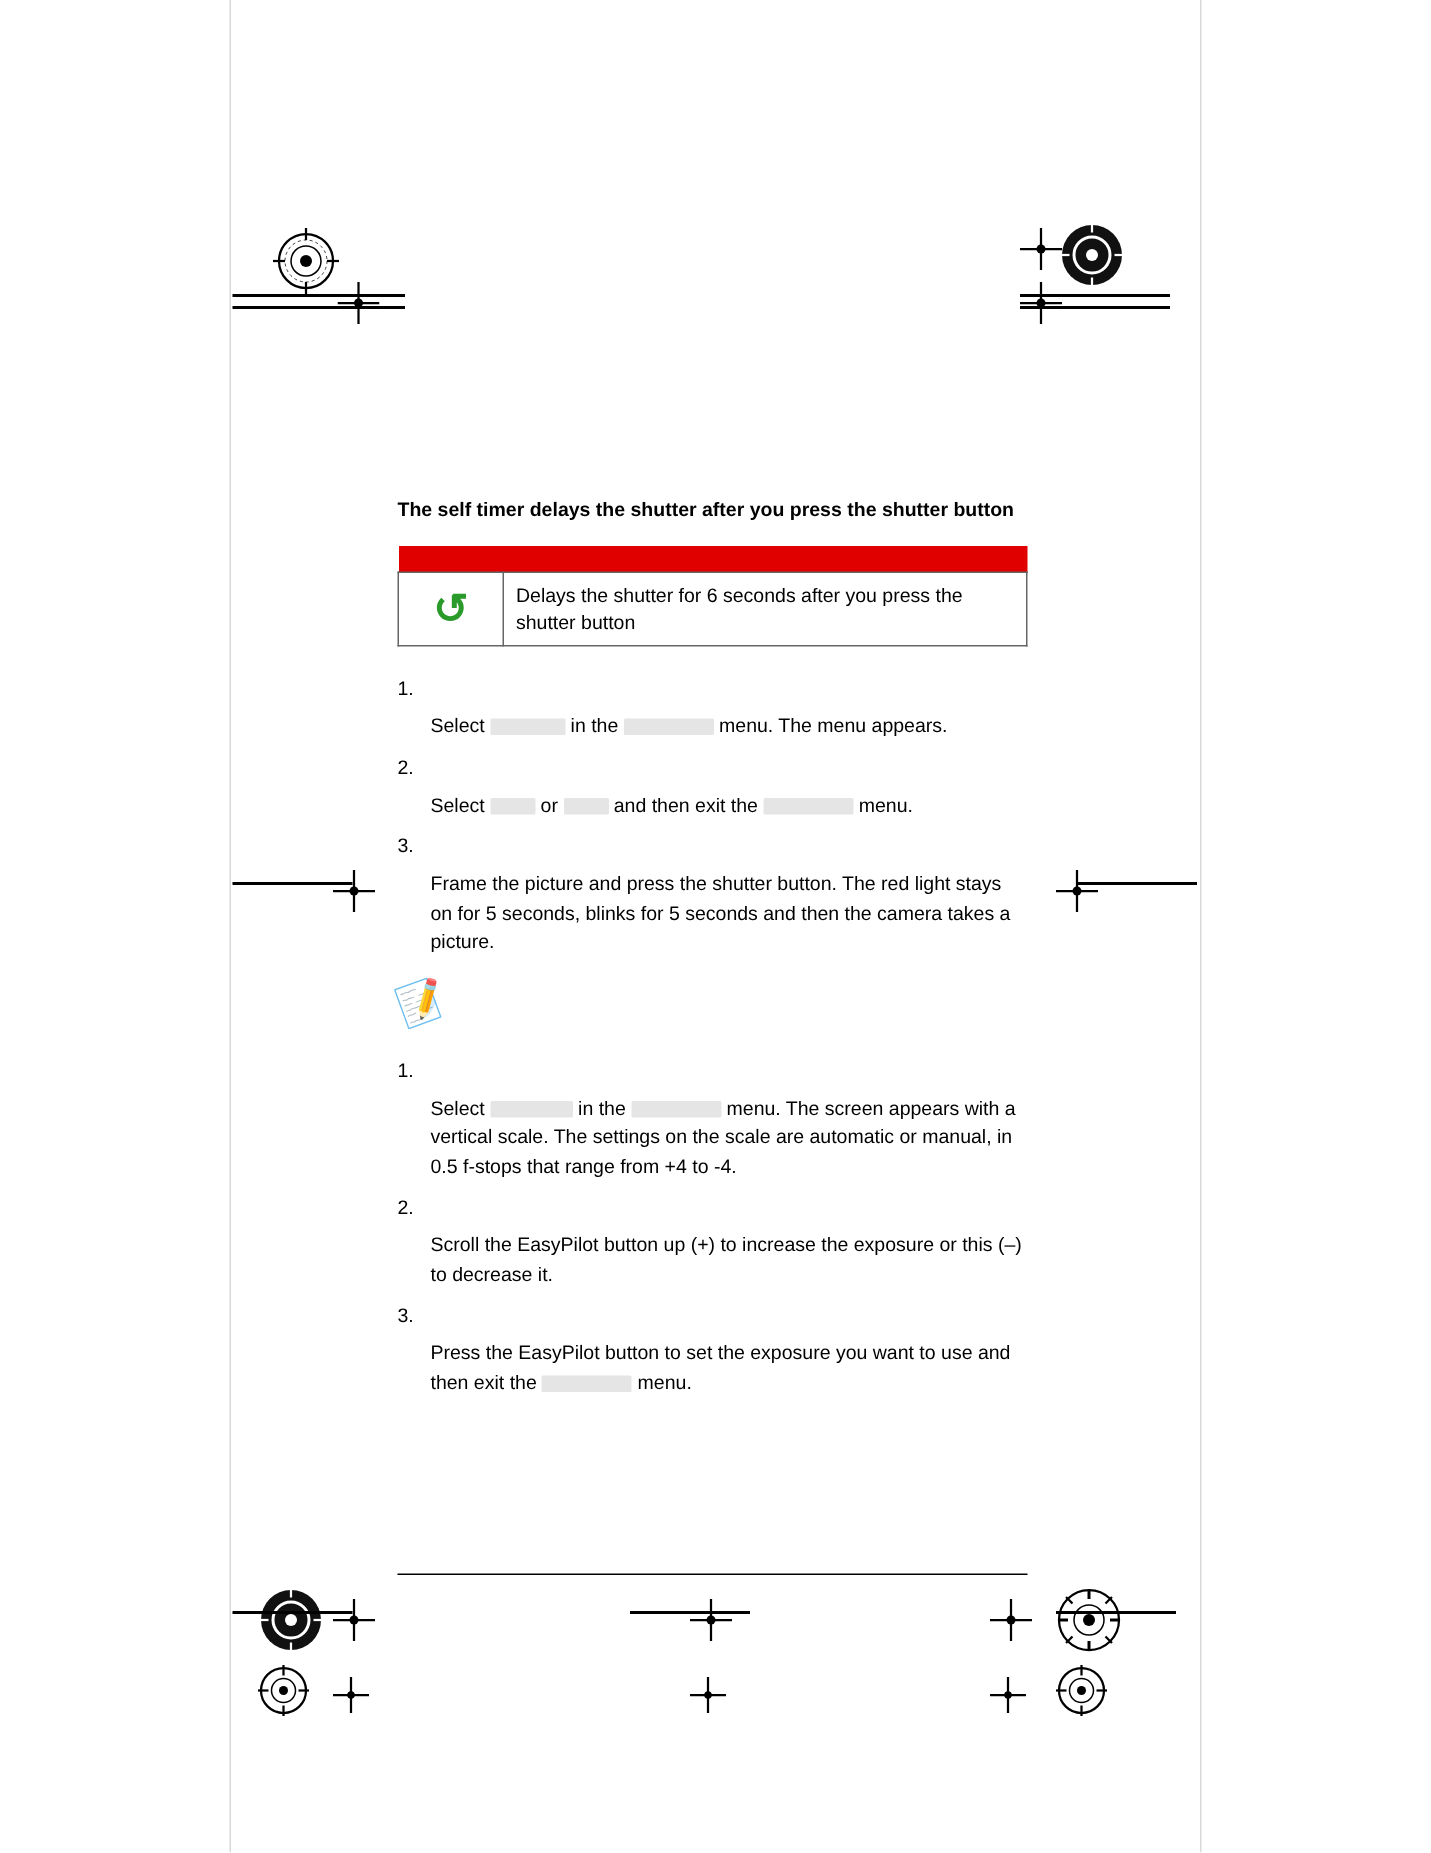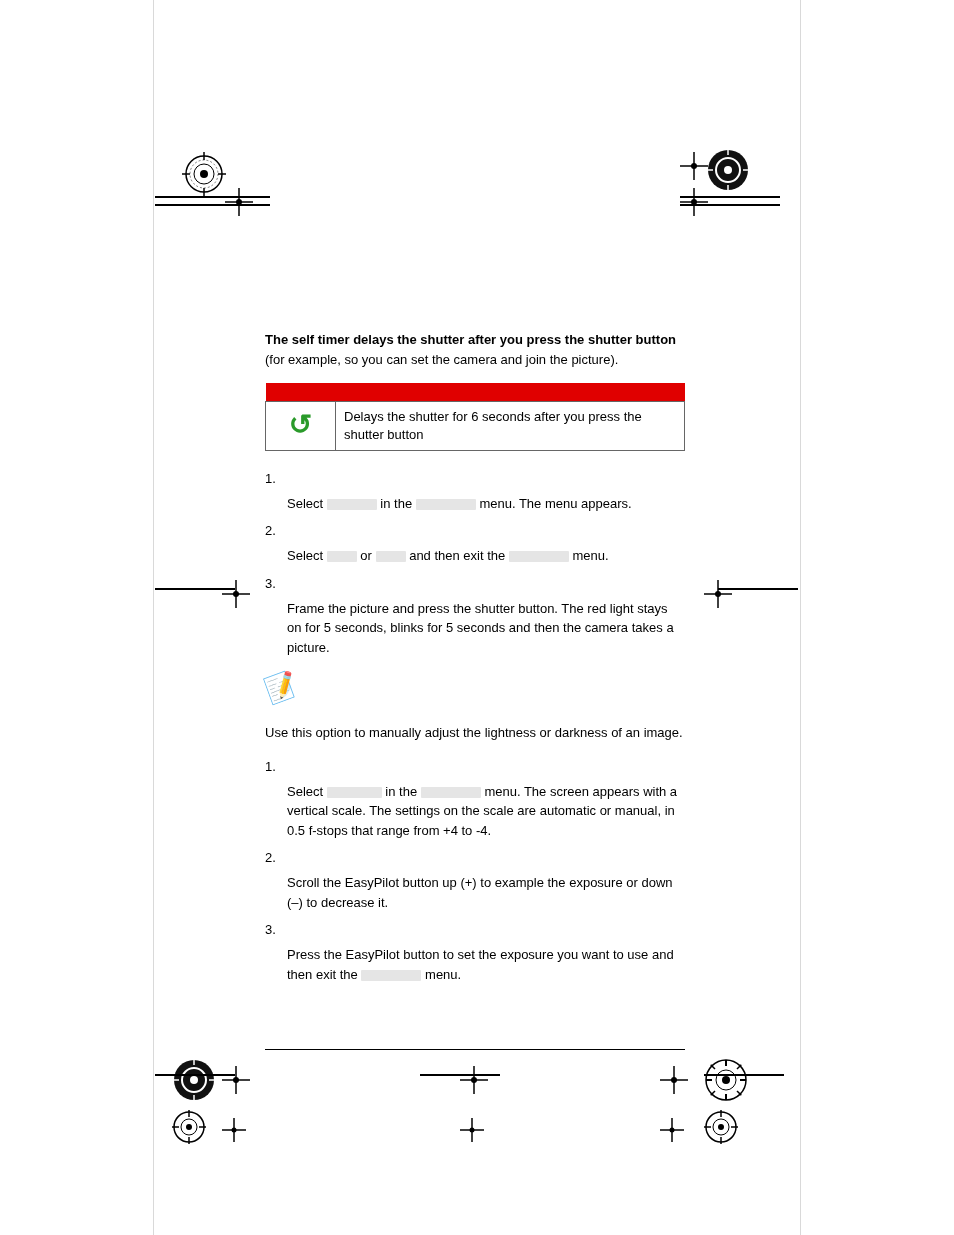--- a/index.html
+++ b/index.html
@@ -225,21 +225,20 @@
       <line x1="0" y1="14" x2="28" y2="14" stroke="#000" stroke-width="1.5"></line>
       <circle cx="14" cy="14" r="3" fill="#000"></circle>
     </svg>
   </div>
   <div style="position:absolute; left:718px; top:588px; width:80px; height:1.5px; background:#000;"></div>
 
   <div class="content">
 
     <p class="intro-text">
       <strong>The self timer delays the shutter after you press the shutter button</strong><br>
-      <span>(for example, so you can set the camera and join the picture).</span>
     </p>
 
     <table class="feature-table">
       <tbody>
           <tr class="header-row">
         <td colspan="2"></td>
       </tr>
       <tr class="content-row">
         <td class="icon-cell">
           <span class="self-timer-icon" style="color:#2a9a2a; font-size:28px; font-weight:bold;">↺</span>
@@ -270,33 +269,32 @@
           Frame the picture and press the shutter button. The red light stays on for 5 seconds, blinks for 5 seconds and then the camera takes a picture.
         </span>
       </li>
     </ol>
 
     <div class="pencil-icon-area">
       <span class="pencil-emoji" style="display:inline-block; transform: rotate(-20deg); font-size:26px;">📝</span>
     </div>
 
     <div class="section2">
-      <p class="section2-intro">Use this option to manually adjust the lightness or darkness of an image.</p>
 
       <ol class="steps-list">
         <li>
           <span class="step-num">1.</span>
           <span class="step-text">
             Select <span class="placeholder" style="width:55px;"></span> in the <span class="placeholder" style="width:60px;"></span> menu. The screen appears with a vertical scale. The settings on the scale are automatic or manual, in 0.5 f-stops that range from +4 to -4.
           </span>
         </li>
         <li>
           <span class="step-num">2.</span>
           <span class="step-text">
-            Scroll the EasyPilot button up (+) to example the exposure or down (–) to decrease it.
+            Scroll the EasyPilot button up (+) to increase the exposure or this (–) to decrease it.
           </span>
         </li>
         <li>
           <span class="step-num">3.</span>
           <span class="step-text">
             Press the EasyPilot button to set the exposure you want to use and then exit the <span class="placeholder" style="width:60px;"></span> menu.
           </span>
         </li>
       </ol>
     </div>

